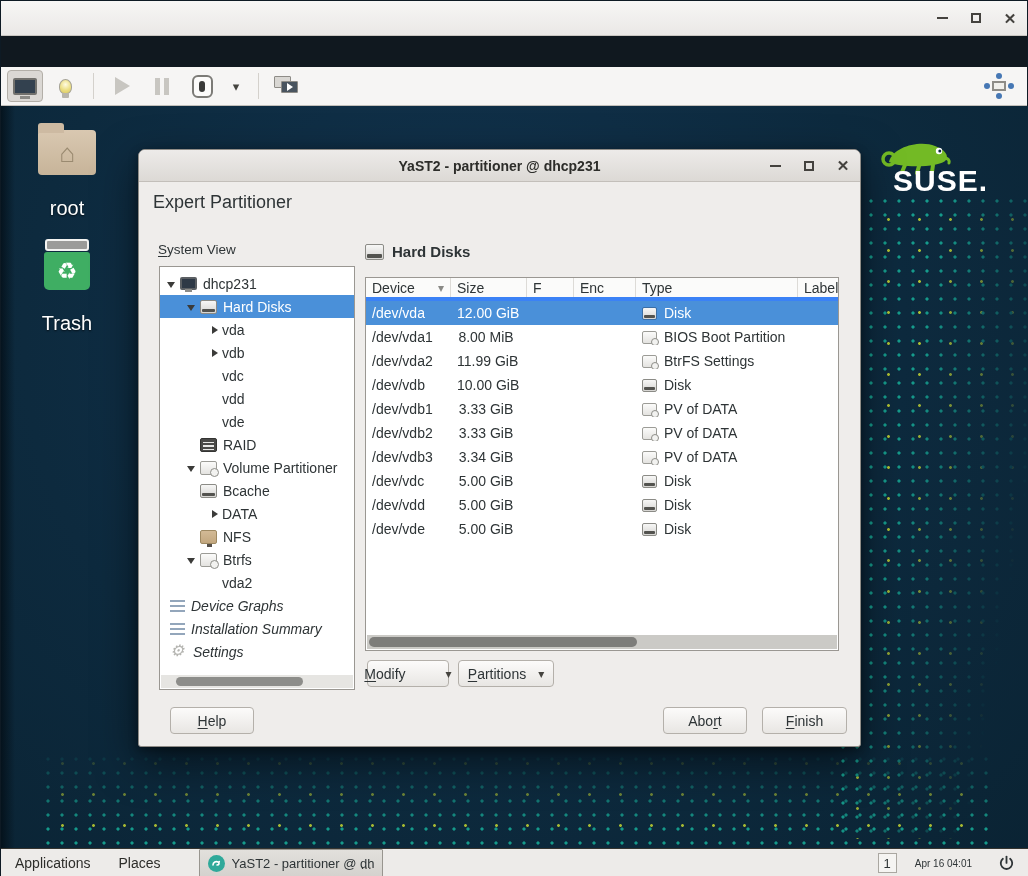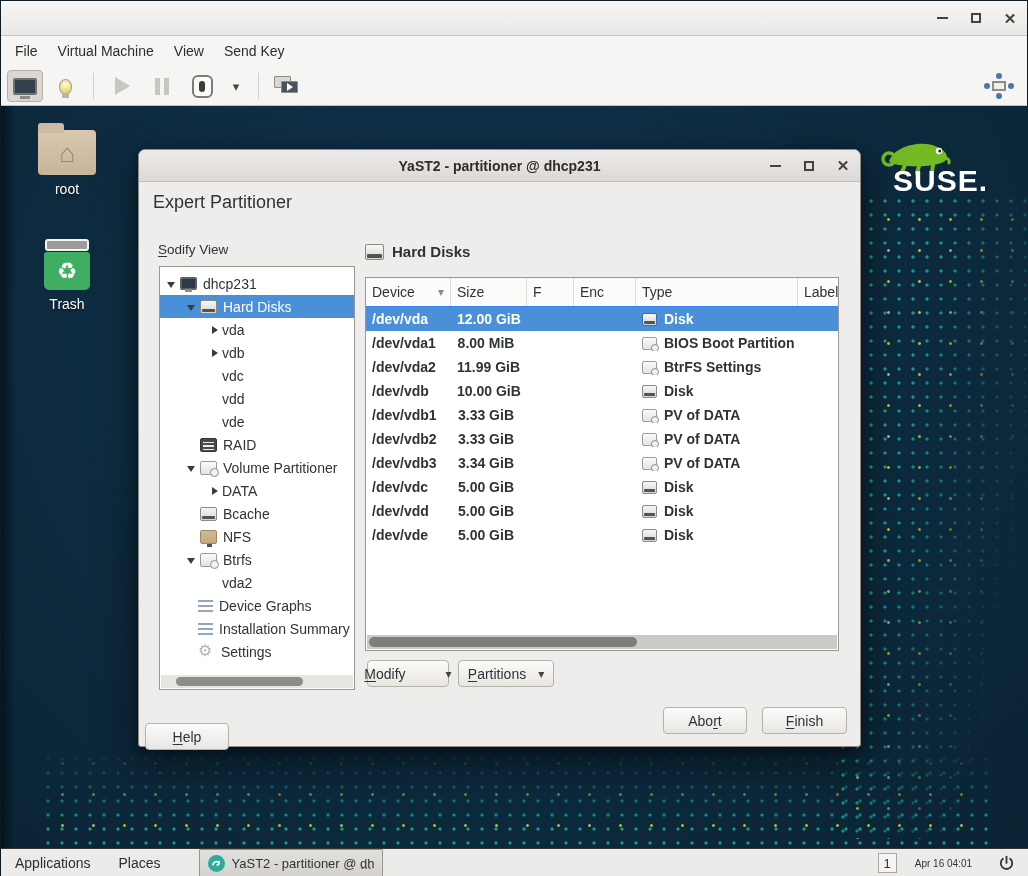--- a/index.html
+++ b/index.html
@@ -60,21 +60,21 @@
     background-image:radial-gradient(circle, #17b09a 1.3px, transparent 1.9px),
                      radial-gradient(circle, #c9da31 1.1px, transparent 1.7px);
     background-size:14px 14px, 31px 31px; background-position:0 0, 6px 10px; }
   #dots-right { left:835px; top:88px; width:193px; height:645px;
     -webkit-mask-image:linear-gradient(100deg, #000 35%, transparent 80%); mask-image:linear-gradient(100deg, #000 35%, transparent 80%); }
   #dots-bottom { left:40px; top:632px; width:950px; height:108px;
     -webkit-mask-image:linear-gradient(0deg, #000 15%, transparent 92%); mask-image:linear-gradient(0deg, #000 15%, transparent 92%); }
 
   
   .dicon { position:absolute; width:76px; text-align:center; }
-  .dicon .dlabel { margin-top:6px; color:#fff; font-size:14px; text-shadow:0 1px 2px rgba(0,0,0,.7); }
+  .dicon .dlabel { margin-top:22px; color:#fff; font-size:20px; text-shadow:0 1px 2px rgba(0,0,0,.7); }
   .folder-big { width:58px; height:45px; margin:8px auto 0; position:relative;
     background:linear-gradient(#d9c8b1,#c7b499); border-radius:4px; display:flex; align-items:center; justify-content:center; }
   .folder-big::before { content:""; position:absolute; top:-7px; left:0; width:26px; height:10px;
     background:#cdbaa2; border-radius:3px 3px 0 0; }
   .home-glyph { font-size:26px; color:#9a8a70; line-height:1; }
   .trash-big { width:48px; margin:0 auto; }
   .trash-lid { width:44px; height:12px; margin:0 auto; background:#9b9b99; border:2px solid #f3f3f1; border-radius:3px; }
   .trash-body { width:46px; height:38px; margin:1px auto 0; background:#3fae63; border-radius:3px 3px 5px 5px;
     display:flex; align-items:center; justify-content:center; }
   .recycle-glyph { color:#fff; font-size:23px; line-height:1; }
@@ -94,21 +94,21 @@
   #yast-title { font-size:14px; font-weight:bold; color:#2d2d2a; }
   #yast-heading { position:absolute; left:14px; top:42px; font-size:18px; color:#2e3436; }
   #system-view-label { position:absolute; left:19px; top:92px; font-size:13.5px; }
   .mn { text-decoration:underline; text-underline-offset:2px; }
 
   
   #tree { position:absolute; left:20px; top:116px; width:196px; height:424px; background:#fff;
     border:1px solid #9a9792; overflow:hidden; white-space:nowrap; }
   .tree-item { display:flex; align-items:center; height:23px; font-size:14px; padding-right:2px; }
   .tree-item.sel { background:#4a90d9; color:#fff; }
-  .pl0 { padding-left:6px; } .pl1 { padding-left:26px; } .pl2 { padding-left:48px; } .plb { padding-left:38px; }
+  .pl0 { padding-left:6px; } .pl1 { padding-left:26px; } .pl2 { padding-left:48px; } .plb { padding-left:10px;font-style:italic; }
   .exp { width:14px; height:14px; flex:none; position:relative; }
   .exp.open::before { content:""; position:absolute; left:1px; top:5px;
     border-left:4.5px solid transparent; border-right:4.5px solid transparent; border-top:6px solid #3b3b39; }
   .exp.closed::before { content:""; position:absolute; left:4px; top:3px;
     border-top:4.5px solid transparent; border-bottom:4.5px solid transparent; border-left:6px solid #3b3b39; }
   .ti { width:17px; height:14px; margin-right:6px; flex:none; position:relative; border-radius:2px; }
   .ti.computer { background:#2e3946; border:2px solid #5b5f63; height:13px; }
   .ti.computer::after { content:""; position:absolute; left:3px; bottom:-4px; width:7px; height:3px; background:#8b8b88; }
   .ti.disk { background:linear-gradient(#f7f7f6,#d6d5d2); border:1px solid #8b8b86; }
   .ti.disk::after { content:""; position:absolute; left:1px; right:1px; bottom:1px; height:3px; background:#53534f; border-radius:1px; }
@@ -126,27 +126,27 @@
   #tree-hscroll { position:absolute; left:1px; right:1px; bottom:1px; height:13px; background:#e6e5e2; }
   #tree-hscroll .thumb { position:absolute; left:8%; width:66%; top:2px; height:9px; background:#8d8d8a; border-radius:5px; }
 
   
   #panel-header { position:absolute; left:226px; top:93px; display:flex; align-items:center; }
   .hd-icon { width:19px; height:16px; border-radius:2px; background:linear-gradient(#f7f7f6,#d6d5d2); border:1px solid #8b8b86; position:relative; margin-right:8px; }
   .hd-icon::after { content:""; position:absolute; left:1px; right:1px; bottom:1px; height:4px; background:#53534f; border-radius:1px; }
   #panel-title { font-size:15px; font-weight:bold; }
 
   #table { position:absolute; left:226px; top:127px; width:474px; height:374px; background:#fff; border:1px solid #9a9792; overflow:hidden; }
-  .thead { display:grid; grid-template-columns:85px 76px 47px 62px 162px 1fr; height:29px;
-    background:#fbfbfa; border-bottom:1px solid #3b82f6; }
+  .thead { display:grid; grid-template-columns:85px 76px 47px 62px 162px 1fr; height:23px;
+    background:#fbfbfa; border-bottom:4px solid #3b82f6; }
   .th { display:flex; align-items:center; padding:0 6px; font-size:14px; color:#2e3436; border-right:1px solid #dddbd7; overflow:hidden; }
   .th .sort { margin-left:auto; color:#8a8a86; font-size:12px; }
   .trow { display:grid; grid-template-columns:85px 76px 47px 62px 162px 1fr; height:24px; font-size:14px; align-items:center; }
   .trow.sel { background:#4a90d9; color:#fff; }
-  .td { padding:0 6px; overflow:hidden; white-space:nowrap;font-weight:bold; }
+  .td { padding:0 6px; overflow:hidden; white-space:nowrap; }
   .td.size { text-align:center; padding-right:12px; }
   .td.type { display:flex; align-items:center; }
   .ci { width:15px; height:13px; margin-right:7px; flex:none; position:relative; border-radius:2px; }
   .ci.disk { background:linear-gradient(#f7f7f6,#d6d5d2); border:1px solid #8b8b86; }
   .ci.disk::after { content:""; position:absolute; left:1px; right:1px; bottom:1px; height:3px; background:#53534f; border-radius:1px; }
   .ci.part { background:linear-gradient(#fbfbfa,#e4e3e0); border:1px solid #9c9c97; }
   .ci.part::after { content:""; position:absolute; right:-3px; bottom:-3px; width:6px; height:6px; border-radius:50%;
     background:#f2f2f0; border:1px solid #8e8e89; }
   .trow.sel .ci.disk { border-color:#3a6ea5; }
   #table-hscroll { position:absolute; left:1px; right:1px; bottom:1px; height:14px; background:#cbcac6; }
@@ -184,26 +184,20 @@
       <span class="winbtn">
           <span class="glyph-min"></span>
         </span>
       <span class="winbtn">
           <span class="glyph-max"></span>
         </span>
       <span class="winbtn glyph-close">✕</span>
     </div>
   </div>
 
-  <div id="menubar">
-    <span class="menu-item">File</span>
-    <span class="menu-item">Virtual Machine</span>
-    <span class="menu-item">View</span>
-    <span class="menu-item">Send Key</span>
-  </div>
 
   <div id="toolbar">
     <span class="tbtn pressed" style="margin-left:6px;">
         <span class="tb-monitor"></span>
       </span>
     <span class="tbtn">
         <span class="tb-bulb"></span>
       </span>
     <span class="tsep"></span>
     <span class="tbtn">
@@ -279,21 +273,21 @@
             </span>
           <span class="winbtn">
               <span class="glyph-max"></span>
             </span>
           <span class="winbtn glyph-close">✕</span>
         </div>
       </div>
 
       <div id="yast-heading">Expert Partitioner</div>
 
-      <div id="system-view-label"><span class="mn">S</span><span>odify View</span></div>
+      <div id="system-view-label"><span class="mn">S</span><span>ystem View</span></div>
 
       <div id="tree">
         <div style="height:5px;"></div>
         <div class="tree-item pl0">
           <span class="exp open"></span>
           <span class="ti computer"></span>
           <span>dhcp231</span>
         </div>
         <div class="tree-item pl1 sel">
           <span class="exp open"></span>
@@ -323,28 +317,28 @@
         <div class="tree-item pl1">
           <span class="exp"></span>
           <span class="ti raid"></span>
           <span>RAID</span>
         </div>
         <div class="tree-item pl1">
           <span class="exp open"></span>
           <span class="ti part"></span>
           <span>Volume Partitioner</span>
         </div>
+        <div class="tree-item pl1">
+          <span class="exp"></span>
+          <span class="ti disk"></span>
+          <span>Bcache</span>
+        </div>
         <div class="tree-item pl2">
           <span class="exp closed"></span>
           <span>DATA</span>
-        </div>
-        <div class="tree-item pl1">
-          <span class="exp"></span>
-          <span class="ti disk"></span>
-          <span>Bcache</span>
         </div>
         <div class="tree-item pl1">
           <span class="exp"></span>
           <span class="ti folder"></span>
           <span>NFS</span>
         </div>
         <div class="tree-item pl1">
           <span class="exp open"></span>
           <span class="ti part"></span>
           <span>Btrfs</span>
@@ -516,21 +510,21 @@
 
       <button class="btn" style="left:228px; top:510px; width:82px;gap:28px;">
         <span><span class="mn">M</span><span>odify</span></span>
         <span class="dd">▾</span>
       </button>
       <button class="btn" style="left:319px; top:510px; width:96px;">
         <span><span class="mn">P</span><span>artitions</span></span>
         <span class="dd">▾</span>
       </button>
 
-      <button class="btn" style="left:6px; top:557px; width:84px;margin-top:16px;">
+      <button class="btn" style="left:31px; top:557px; width:84px;">
         <span><span class="mn">H</span><span>elp</span></span>
       </button>
       <button class="btn" style="left:524px; top:557px; width:84px;">
         <span><span>Abo</span><span class="mn">r</span><span>t</span></span>
       </button>
       <button class="btn" style="left:623px; top:557px; width:85px;">
         <span><span class="mn">F</span><span>inish</span></span>
       </button>
     </div>
 

